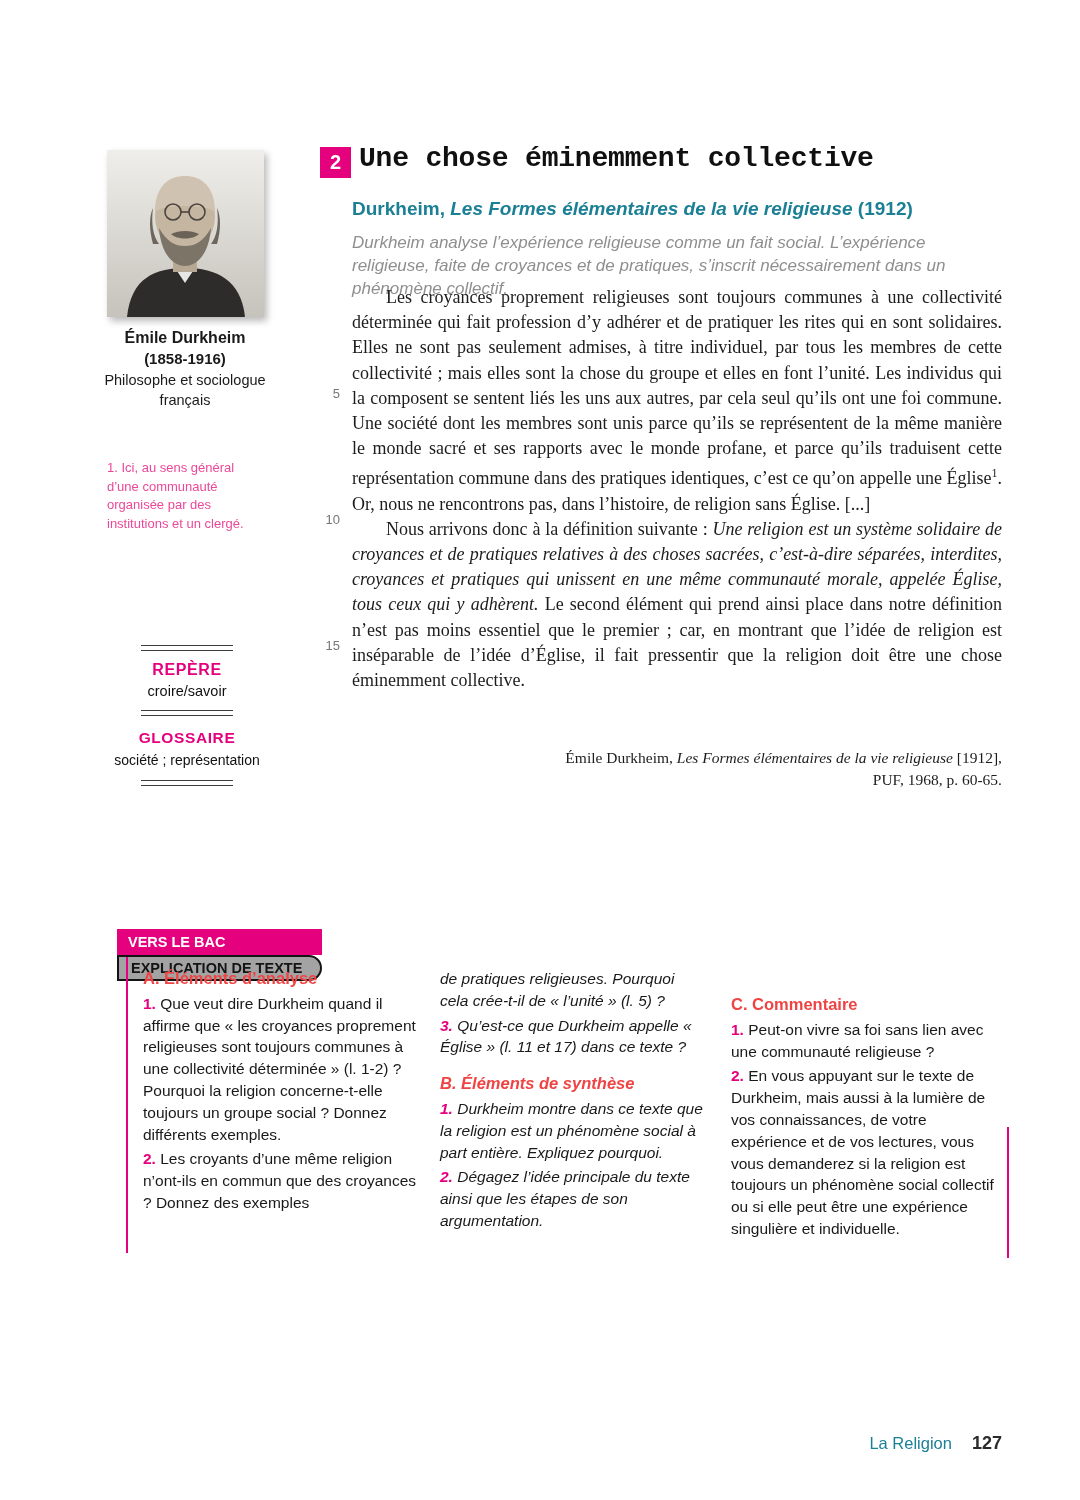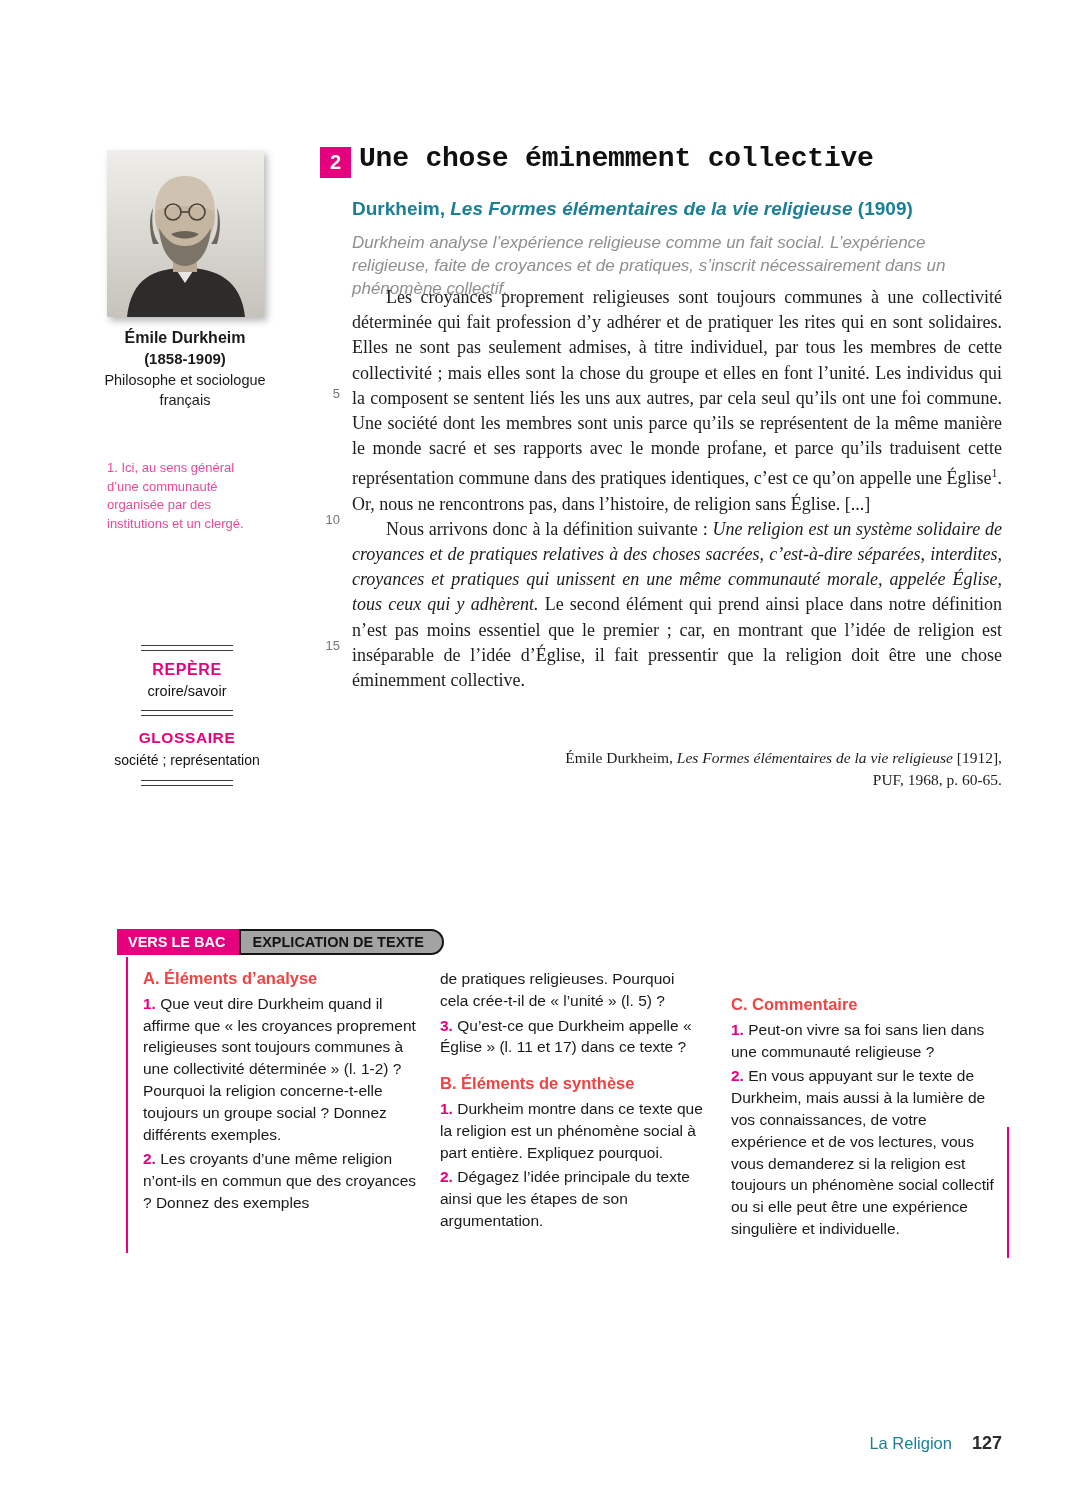--- a/index.html
+++ b/index.html
@@ -75,37 +75,37 @@
     position: absolute; left: 312px; width: 28px; text-align: right;
     font-size: 13px; color: #767676;
   }
   .citation {
     position: absolute; left: 352px; top: 747px; width: 650px;
     text-align: right; font-family: "Liberation Serif", serif;
     font-size: 15.5px; line-height: 21.5px; color: #1c1c1c;
   }
 
   
-  .bac-badges { position: absolute; left: 117px; top: 929px; display: flex; align-items: stretch; }
+  .bac-badges { position: absolute; left: 117px; top: 929px; display: flex; align-items: stretch; flex-direction: column; }
   .badge-pink {
     background: #e5007d; color: #ffffff; font-weight: bold; font-size: 14.5px;
     padding: 5px 13px 5px 11px; display: flex; align-items: center;
   }
   .badge-outline {
     border: 2px solid #141414; border-left: 2px solid #141414;
     border-radius: 0 14px 14px 0; background: #a3a3a3;
     color: #141414; font-weight: bold; font-size: 14.5px;
     padding: 3px 18px 3px 12px; display: flex; align-items: center;
   }
   .vline-left  { position: absolute; left: 126px; top: 957px;  width: 2px; height: 296px; background: #e5007d; }
   .vline-right { position: absolute; left: 1007px; top: 1127px; width: 2px; height: 131px; background: #e5007d; }
 
   .qcol { position: absolute; top: 968px; font-size: 15.5px; line-height: 21.8px; color: #191919; }
   .qcol.c1 { left: 143px; width: 278px; }
-  .qcol.c2 { left: 440px; width: 263px; }
+  .qcol.c2 { left: 440px; width: 263px; font-style: italic; }
   .qcol.c3 { left: 731px; width: 273px; margin-top: 26px; }
   .qhead { color: #ef4444; font-weight: bold; font-size: 16.5px; margin: 0 0 6px 0; }
   .qhead.mt { margin-top: 15px; }
   .qcol p { margin: 0 0 3px 0; }
   .qnum { color: #e5007d; font-weight: bold; }
 
   
   .footer {
     position: absolute; right: 78px; top: 1433px;
     display: flex; align-items: baseline; gap: 20px;
@@ -137,41 +137,41 @@
       <circle cx="66" cy="62" r="8" fill="none" stroke="#4a443e" stroke-width="1.6"></circle>
       <circle cx="90" cy="62" r="8" fill="none" stroke="#4a443e" stroke-width="1.6"></circle>
       <line x1="74" y1="62" x2="82" y2="62" stroke="#4a443e" stroke-width="1.6"></line>
       <path d="M52 78 C54 104 66 116 78 116 C90 116 102 104 104 78 C96 92 88 96 78 96 C68 96 60 92 52 78 Z" fill="#7d7468"></path>
       <path d="M64 84 C72 80 84 80 92 84 C86 90 70 90 64 84 Z" fill="#6b6257"></path>
     </svg>
   </div>
 
   <div class="caption">
     <div class="name">Émile Durkheim</div>
-    <div class="dates">(1858-1909)</div>
+    <div class="dates">(1858-1916)</div>
     <div class="role">Philosophe et sociologue français</div>
   </div>
 
   <div class="footnote">1. Ici, au sens général d’une communauté organisée par des institutions et un clergé.</div>
 
   <div class="refbox">
     <div class="rule"></div>
     <div class="repere-title">REPÈRE</div>
     <div class="repere-content">croire/savoir</div>
     <div class="rule"></div>
     <div class="glossaire-title">GLOSSAIRE</div>
     <div class="glossaire-content">société ; représentation</div>
     <div class="rule"></div>
   </div>
 
   <div class="doc-number">2</div>
   <h1 class="doc-title" style="margin:0;font-family:Liberation Mono, monospace;">Une chose éminemment collective</h1>
 
   <div class="source-line">
-    <span>Durkheim, </span><i>Les Formes élémentaires de la vie religieuse</i><span> (1909)</span>
+    <span>Durkheim, </span><i>Les Formes élémentaires de la vie religieuse</i><span> (1912)</span>
   </div>
 
   <div class="chapeau">Durkheim analyse l’expérience religieuse comme un fait social. L’expérience religieuse, faite de croyances et de pratiques, s’inscrit nécessairement dans un phénomène collectif.</div>
 
   <div class="linenum" style="top:386px;">5</div>
   <div class="linenum" style="top:512px;">10</div>
   <div class="linenum" style="top:638px;">15</div>
 
   <div class="bodytext">
     <p><span>Les croyances proprement religieuses sont toujours communes à une collectivité déterminée qui fait profession d’y adhérer et de pratiquer les rites qui en sont solidaires. Elles ne sont pas seulement admises, à titre individuel, par tous les membres de cette collectivité ; mais elles sont la chose du groupe et elles en font l’unité. Les individus qui la composent se sentent liés les uns aux autres, par cela seul qu’ils ont une foi commune. Une société dont les membres sont unis parce qu’ils se représentent de la même manière le monde sacré et ses rapports avec le monde profane, et parce qu’ils traduisent cette représentation commune dans des pratiques identiques, c’est ce qu’on appelle une Église</span><sup>1</sup><span>. Or, nous ne rencontrons pas, dans l’histoire, de religion sans Église. [...]</span></p>
@@ -199,21 +199,21 @@
   <div class="qcol c2">
     <p>de pratiques religieuses. Pourquoi cela crée-t-il de « l’unité » (l. 5) ?</p>
     <p><span class="qnum">3.</span> <span>Qu’est-ce que Durkheim appelle « Église » (l. 11 et 17) dans ce texte ?</span></p>
     <p class="qhead mt">B. Éléments de synthèse</p>
     <p><span class="qnum">1.</span> <span>Durkheim montre dans ce texte que la religion est un phénomène social à part entière. Expliquez pourquoi.</span></p>
     <p><span class="qnum">2.</span> <span>Dégagez l’idée principale du texte ainsi que les étapes de son argumentation.</span></p>
   </div>
 
   <div class="qcol c3">
     <p class="qhead">C. Commentaire</p>
-    <p><span class="qnum">1.</span> <span>Peut-on vivre sa foi sans lien dans une communauté religieuse ?</span></p>
+    <p><span class="qnum">1.</span> <span>Peut-on vivre sa foi sans lien avec une communauté religieuse ?</span></p>
     <p><span class="qnum">2.</span> <span>En vous appuyant sur le texte de Durkheim, mais aussi à la lumière de vos connaissances, de votre expérience et de vos lectures, vous vous demanderez si la religion est toujours un phénomène social collectif ou si elle peut être une expérience singulière et individuelle.</span></p>
   </div>
 
   <div class="footer">
     <span class="chapter">La Religion</span>
     <span class="pagenum">127</span>
   </div>
 
 </div>
 

